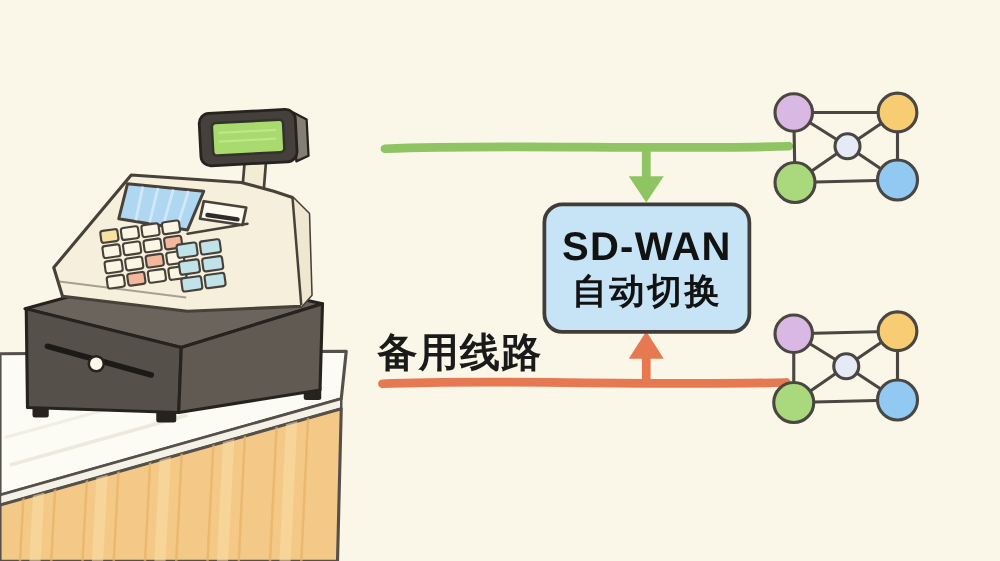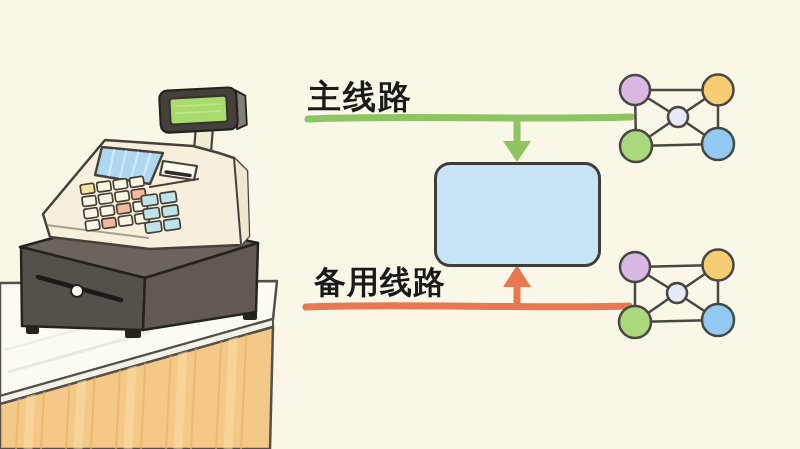--- a/index.html
+++ b/index.html
@@ -6,21 +6,21 @@
   #canvas{
     position:relative;
     width:800px;height:449px;
     background:#FAF7E9;
     overflow:hidden;
     font-family:"Liberation Sans","DejaVu Sans",sans-serif;
   }
   #illustration{position:absolute;left:0;top:0;width:800px;height:449px;}
   .txt{position:absolute;color:#1A1A1A;font-weight:bold;white-space:nowrap;}
   .label-primary{left:308px;top:75px;font-size:33px;letter-spacing:2px;}
-  .label-backup{left:302px;top:261px;font-size:32px;letter-spacing:1px;margin-left:12px;}
+  .label-backup{left:302px;top:261px;font-size:32px;letter-spacing:1px;}
   .headline{left:335px;top:345px;font-size:47px;letter-spacing:3px;font-weight:800;}
   .sdwan-box{
     position:absolute;left:434px;top:162px;width:167px;height:105px;
     box-sizing:border-box;
     background:#C7E4F7;
     border:3.5px solid #403D38;
     border-radius:16px;
     display:flex;flex-direction:column;align-items:center;justify-content:center;
     color:#121212;font-weight:bold;text-align:center;
   }
@@ -171,19 +171,20 @@
       <line x1="635" y1="322" x2="677" y2="293"></line>
       <line x1="718" y1="320" x2="677" y2="293"></line>
       <circle cx="635" cy="267" r="15" fill="#D9B9E3"></circle>
       <circle cx="718" cy="265" r="15.5" fill="#F8CC72"></circle>
       <circle cx="635" cy="322" r="16" fill="#A9D87D"></circle>
       <circle cx="718" cy="320" r="16" fill="#92C9F2"></circle>
       <circle cx="677" cy="293" r="10" fill="#E6EAF7"></circle>
     </g>
   </svg>
 
-  <div class="txt label-primary">主线路</div>
   <div class="txt label-backup">备用线路</div>
 
   <div class="sdwan-box">
+    <div class="sdwan-title">SD-WAN</div>
+    <div class="sdwan-subtitle">自动切换</div>
   </div>
 
 </div>
 
 </body></html>

